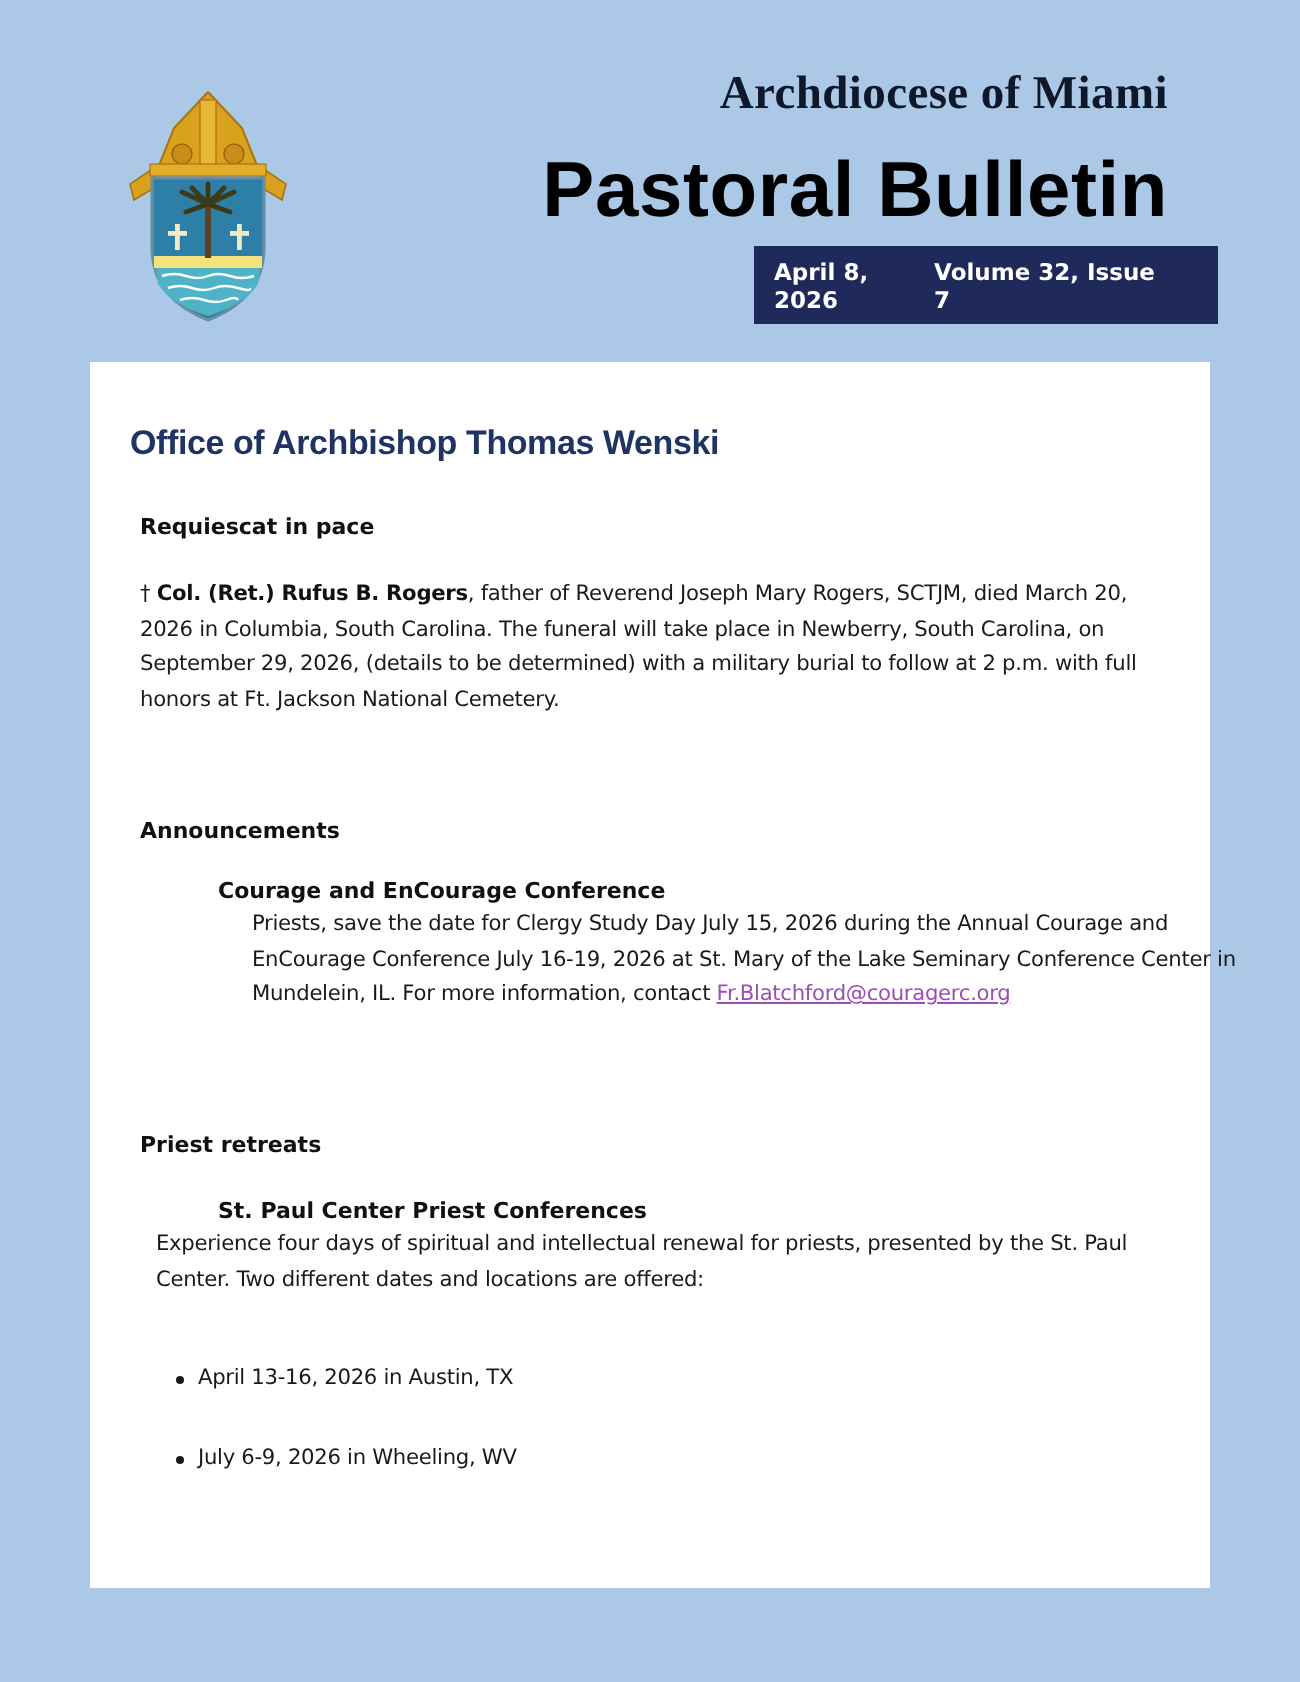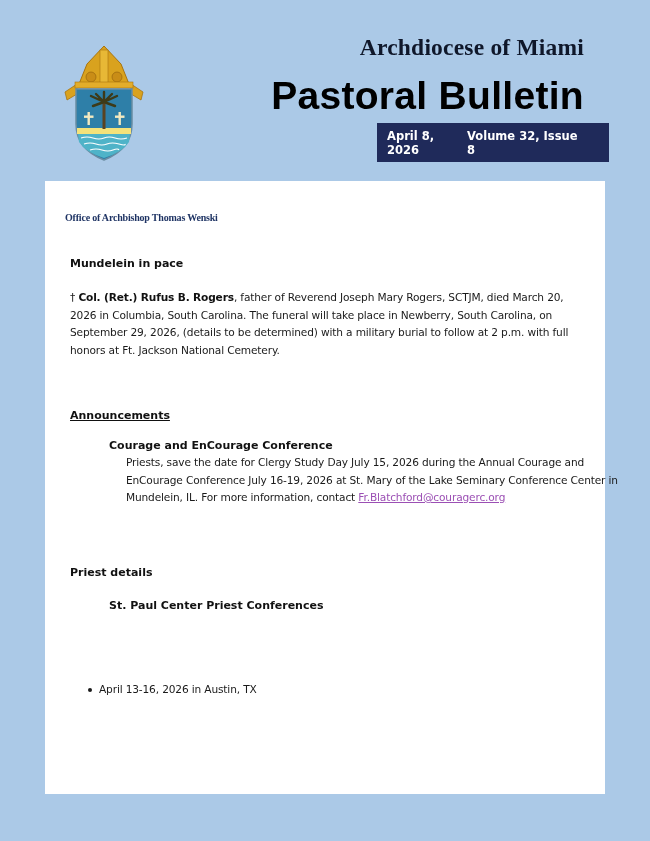--- a/index.html
+++ b/index.html
@@ -30,22 +30,22 @@
     display: flex; align-items: center; justify-content: space-between;
     padding: 0 24px 0 10px;
     font-family: "DejaVu Sans", sans-serif; font-weight: bold; font-size: 11.5px; margin-left: 24px;
   }
   .panel {
     position: absolute; left: 45px; top: 181px; width: 560px; height: 613px;
     background: #ffffff;
   }
   .office {
     position: absolute; left: 20px; top: 31px;
-    font-family: Liberation Serif, serif; font-weight: bold;
-    font-size: 10px; color: #1f3464; letter-spacing: -0.2px;
+    font-family: Liberation Sans, sans-serif; font-weight: bold;
+    font-size: 17px; color: #1f3464; letter-spacing: -0.2px;
   }
   .sec-head {
     position: absolute; left: 25px;
     font-family: "DejaVu Sans", sans-serif; font-weight: bold; font-size: 11px;
     color: #111;
   }
   .para {
     position: absolute;
     font-family: "DejaVu Sans", sans-serif; font-size: 10.6px; line-height: 17.5px;
     color: #1a1a1a; letter-spacing: -0.15px;
@@ -101,38 +101,40 @@
   <rect x="21" y="71.5" width="9.5" height="2.4" fill="#f3eac0"></rect>
   <rect x="55.5" y="68" width="2.4" height="13" fill="#f3eac0"></rect>
   <rect x="52" y="71.5" width="9.5" height="2.4" fill="#f3eac0"></rect>
 </svg>
 
 <div class="org-name">Archdiocese of Miami</div>
 <div class="pub-title">Pastoral Bulletin</div>
 
 <div class="datebar">
   <span>April 8, 2026</span>
-  <span>Volume 32, Issue 8</span>
+  <span>Volume 32, Issue 7</span>
 </div>
 
 <div class="panel">
   <div class="office">Office of Archbishop Thomas Wenski</div>
 
-  <div class="sec-head" style="top:76px;">Mundelein in pace</div>
+  <div class="sec-head" style="top:76px;">Requiescat in pace</div>
   <div class="para" style="left:25px; top:108px; width:515px;">
     <span>†</span>
     <b>Col. (Ret.) Rufus B. Rogers</b><span>, father of Reverend Joseph Mary Rogers, SCTJM, died March 20, 2026 in Columbia, South Carolina. The funeral will take place in Newberry, South Carolina, on September 29, 2026, (details to be determined) with a military burial to follow at 2 p.m. with full honors at Ft. Jackson National Cemetery.</span>
   </div>
 
-  <div class="sec-head" style="top:228px;text-decoration:underline;">Announcements</div>
+  <div class="sec-head" style="top:228px;">Announcements</div>
   <div class="sub-head" style="top:258px;">Courage and EnCourage Conference</div>
   <div class="para" style="left:33px; top:273px; width:495px;margin-left:48px;">
     <span>Priests, save the date for Clergy Study Day July 15, 2026 during the Annual Courage and EnCourage Conference July 16-19, 2026 at St. Mary of the Lake Seminary Conference Center in Mundelein, IL. For more information, contact </span><a class="link-purple" href="#">Fr.Blatchford@couragerc.org</a>
   </div>
 
-  <div class="sec-head" style="top:385px;">Priest details</div>
+  <div class="sec-head" style="top:385px;">Priest retreats</div>
   <div class="sub-head" style="top:418px;">St. Paul Center Priest Conferences</div>
+  <div class="para" style="left:33px; top:433px; width:495px;">Experience four days of spiritual and intellectual renewal for priests, presented by the St. Paul Center.  Two different dates and locations are offered:</div>
 
   <ul class="dates">
     <li>April 13-16, 2026 in Austin, TX</li>
+    <li>July 6-9, 2026 in Wheeling, WV</li>
   </ul>
 
 </div>
 
 </body></html>

